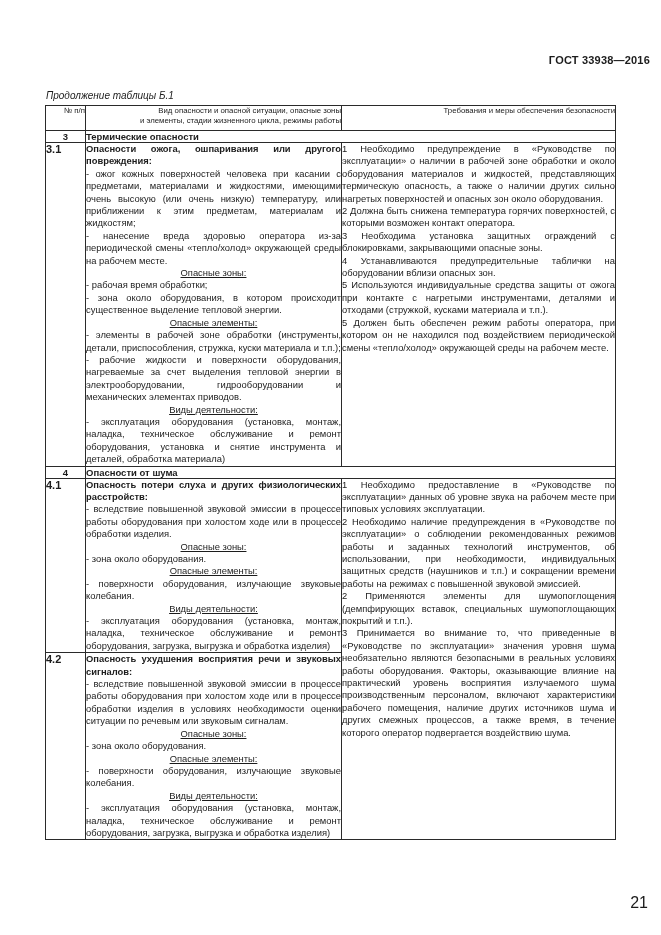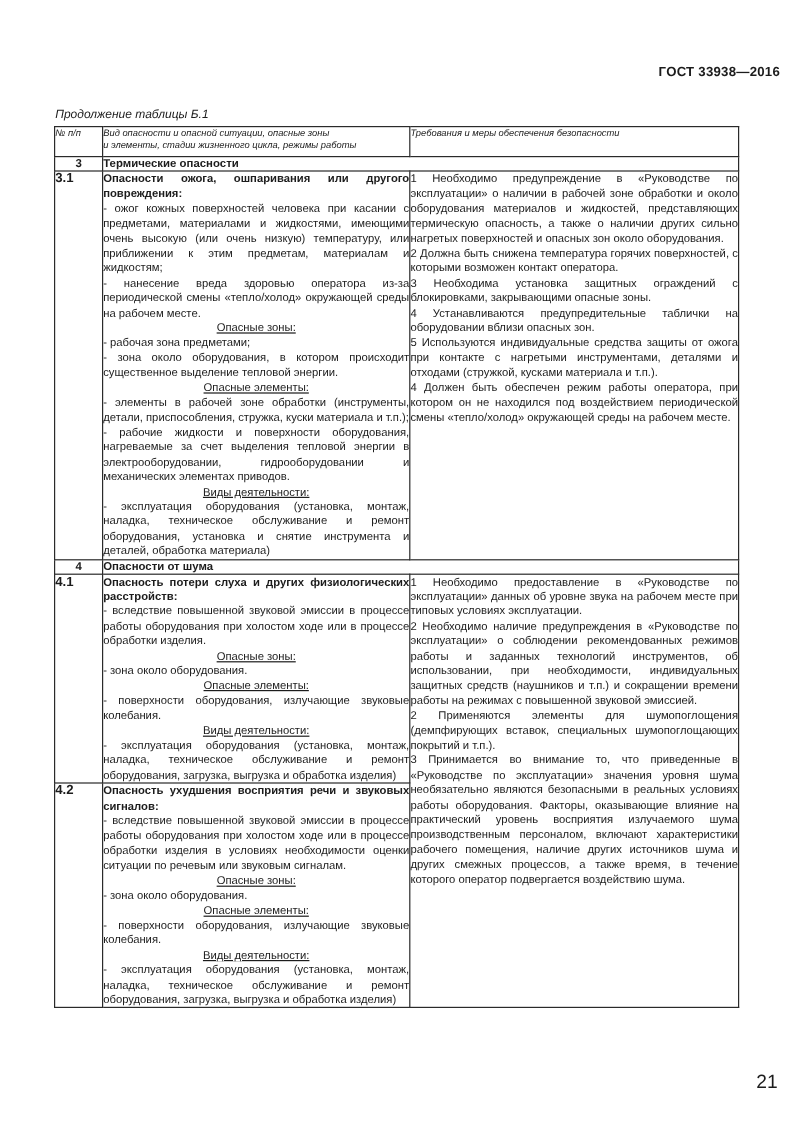--- a/index.html
+++ b/index.html
@@ -46,25 +46,24 @@
     padding: 0;
   }
   col.c-num   { width: 40px; }
   col.c-haz   { width: 256px; }
   col.c-req   { width: 274px; }
 
   th.hdr {
     font-weight: normal;
     font-size: 7.8px;
     line-height: 9.6px;
-    text-align: left;
+    text-align: right;
     vertical-align: middle;
     padding: 4px 3px;
     height: 24px;
-    font-style: italic;
   }
   th.hdr .hdr-line { display: block; }
 
   td.sec-num {
     text-align: center;
     font-weight: bold;
     font-size: 9.5px;
     padding: 3px 1px;
   }
   td.sec-title {
@@ -130,35 +129,35 @@
         <td class="sec-title" colspan="2">Термические опасности</td>
       </tr>
 
       <tr>
         <td class="num-cell">3.1</td>
         <td class="body-cell">
           <div class="para b">Опасности ожога, ошпаривания или другого повреждения:</div>
           <div class="para">- ожог кожных поверхностей человека при касании с предметами, материалами и жидкостями, имеющими очень высокую (или очень низкую) температуру, или приближении к этим предметам, материалам и жидкостям;</div>
           <div class="para">- нанесение вреда здоровью оператора из-за периодической смены «тепло/холод» окружающей среды на рабочем месте.</div>
           <div class="para u">Опасные зоны:</div>
-          <div class="para">- рабочая зона предметами;</div>
+          <div class="para">- рабочая время обработки;</div>
           <div class="para">- зона около оборудования, в котором происходит существенное выделение тепловой энергии.</div>
           <div class="para u">Опасные элементы:</div>
           <div class="para">- элементы в рабочей зоне обработки (инструменты, детали, приспособления, стружка, куски материала и т.п.);</div>
           <div class="para">- рабочие жидкости и поверхности оборудования, нагреваемые за счет выделения тепловой энергии в электрооборудовании, гидрооборудовании и механических элементах приводов.</div>
           <div class="para u">Виды деятельности:</div>
           <div class="para">- эксплуатация оборудования (установка, монтаж, наладка, техническое обслуживание и ремонт оборудования, установка и снятие инструмента и деталей, обработка материала)</div>
         </td>
         <td class="body-cell">
           <div class="para">1 Необходимо предупреждение в «Руководстве по эксплуатации» о наличии в рабочей зоне обработки и около оборудования материалов и жидкостей, представляющих термическую опасность, а также о наличии других сильно нагретых поверхностей и опасных зон около оборудования.</div>
           <div class="para">2 Должна быть снижена температура горячих поверхностей, с которыми возможен контакт оператора.</div>
           <div class="para">3 Необходима установка защитных ограждений с блокировками, закрывающими опасные зоны.</div>
           <div class="para">4 Устанавливаются предупредительные таблички на оборудовании вблизи опасных зон.</div>
           <div class="para">5 Используются индивидуальные средства защиты от ожога при контакте с нагретыми инструментами, деталями и отходами (стружкой, кусками материала и т.п.).</div>
-          <div class="para">4 Должен быть обеспечен режим работы оператора, при котором он не находился под воздействием периодической смены «тепло/холод» окружающей среды на рабочем месте.</div>
+          <div class="para">5 Должен быть обеспечен режим работы оператора, при котором он не находился под воздействием периодической смены «тепло/холод» окружающей среды на рабочем месте.</div>
         </td>
       </tr>
 
       <tr>
         <td class="sec-num">4</td>
         <td class="sec-title" colspan="2">Опасности от шума</td>
       </tr>
 
       <tr>
         <td class="num-cell">4.1</td>

